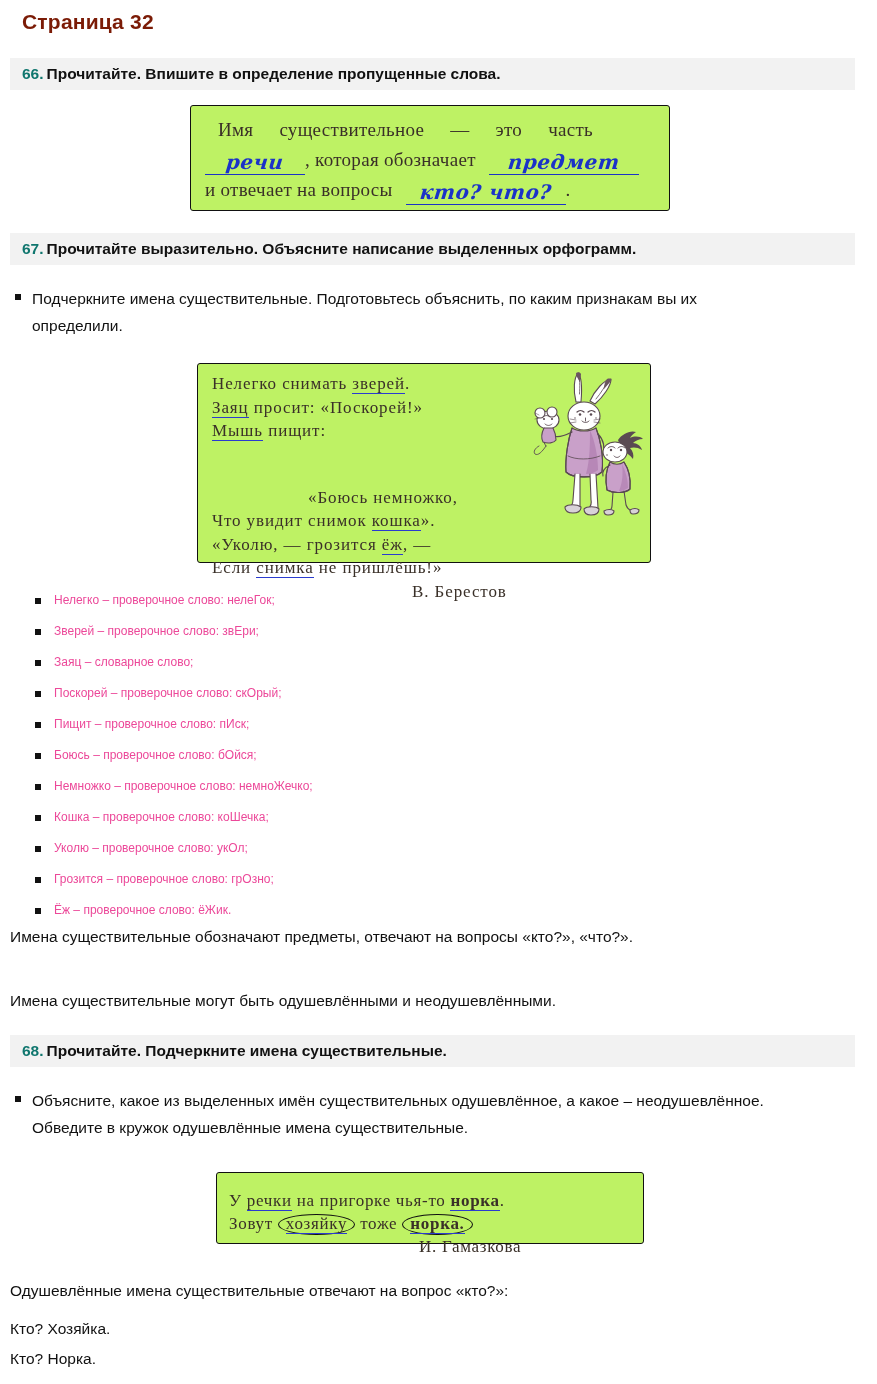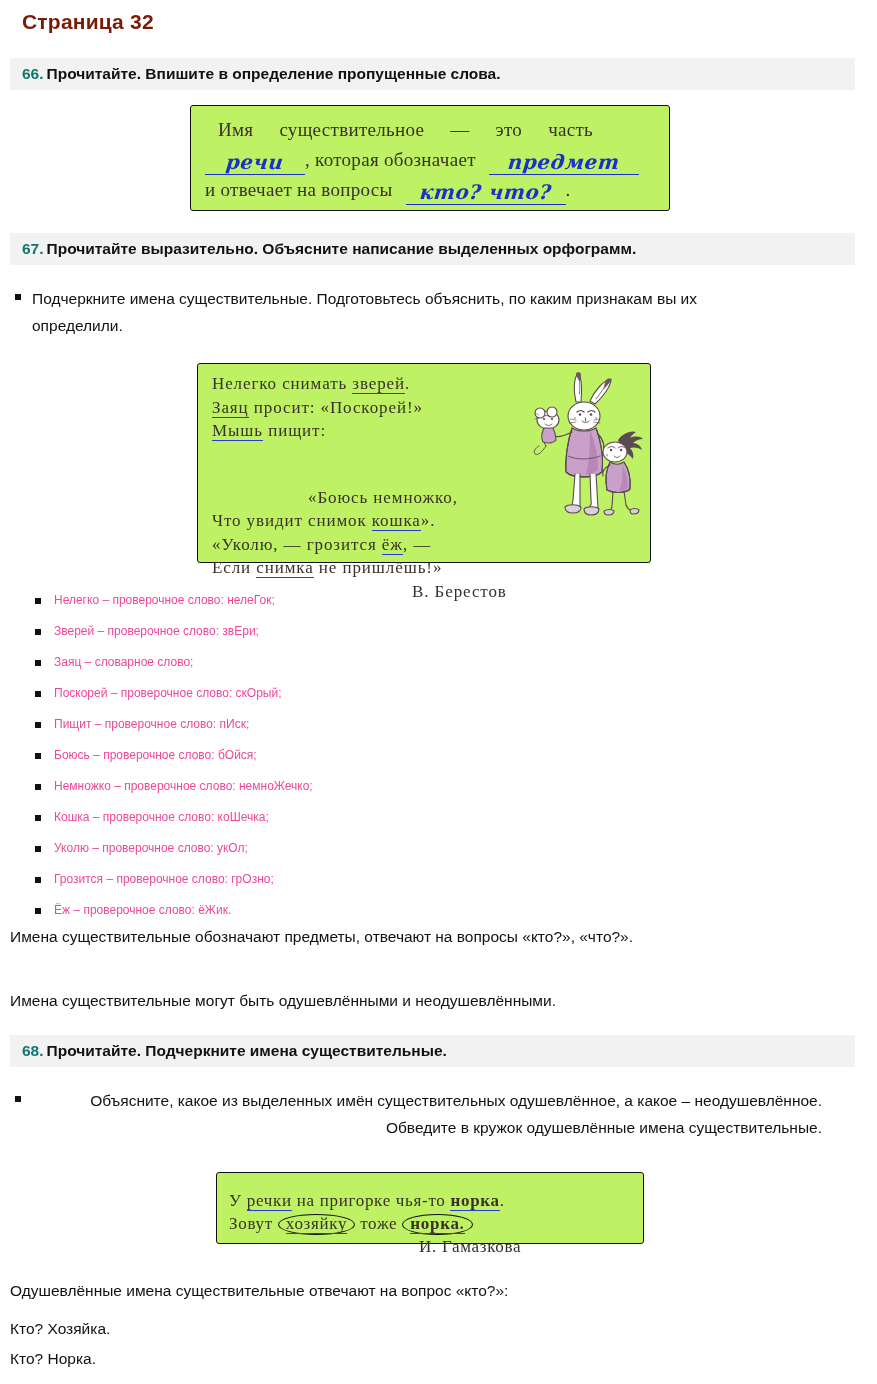--- a/index.html
+++ b/index.html
@@ -358,21 +358,21 @@
     <div class="item"><span class="bullet"></span><span>Ёж – проверочное слово: ёЖик.</span></div>
   </div>
 
   <div class="para" style="top:906px;margin-top:20px;">Имена существительные обозначают предметы, отвечают на вопросы «кто?», «что?».</div>
   <div class="para" style="top:990px;">Имена существительные могут быть одушевлёнными и неодушевлёнными.</div>
 
   <div class="task-band" style="top:1035px;">
     <span class="num">68.</span><span>Прочитайте. Подчеркните имена существительные.</span>
   </div>
 
-  <div class="instr" style="left:32px; top:1087px; width:790px; white-space:normal;text-align:right;">
+  <div class="instr" style="left:32px; top:1087px; width:790px; white-space:normal;">
     <span class="bullet"></span>
     <span>Объясните, какое из выделенных имён существительных одушевлённое, а какое – неодушевлённое. Обведите в кружок одушевлённые имена существительные.</span>
   </div>
 
   <div class="frame serif" id="riddle-box">
     <div class="rline"><span>У  </span><span class="ul-blue">речки</span><span>  на  пригорке  чья-то  </span><span class="ul-blue" style="font-weight:bold;">норка</span><span>.</span></div>
     <div class="rline"><span>Зовут  </span><span class="circled"><span class="ul-blue">хозяйку</span></span><span>  тоже  </span><span class="circled"><span class="ul-blue" style="font-weight:bold;">норка.</span></span></div>
     <div class="rline author">И.  Гамазкова</div>
   </div>
 

